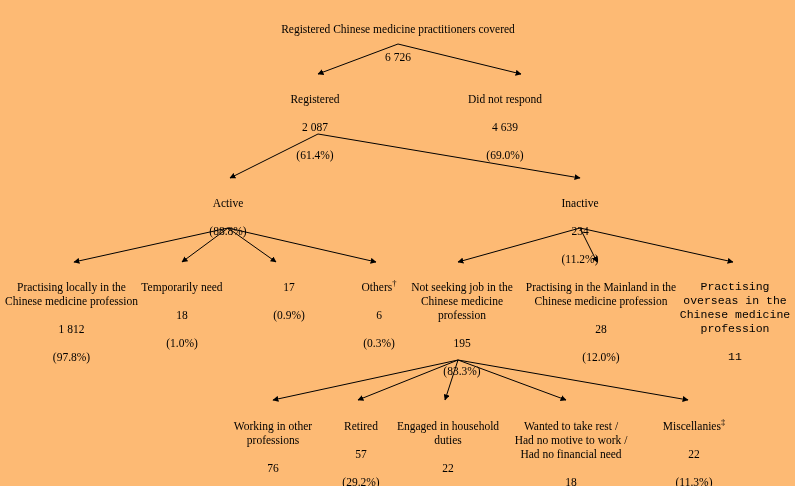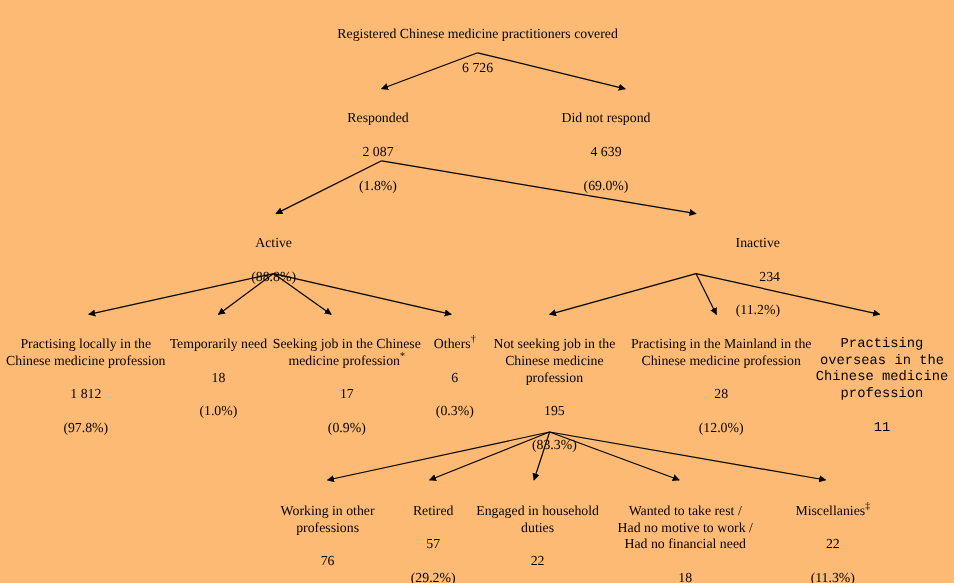--- a/index.html
+++ b/index.html
@@ -44,21 +44,21 @@
   }
   .sup {
     font-size: 8.5px;
     vertical-align: super;
     line-height: 0;
   }
   .n-root   { left: 248px; top: 8px;   width: 300px; }
   .n-resp   { left: 230px; top: 78px;  width: 170px; }
   .n-nonresp{ left: 420px; top: 78px;  width: 170px; }
   .n-active { left: 158px; top: 182px; width: 140px; }
-  .n-inactive{left: 510px; top: 182px; width: 140px; text-align: right; }
+  .n-inactive{left: 510px; top: 182px; width: 140px; }
 
   .n-prac-loc   { left: 4px;   top: 266px; width: 135px; }
   .n-temp-sick  { left: 141px; top: 266px; width: 82px;  }
   .n-seek-job   { left: 224px; top: 266px; width: 130px; }
   .n-others     { left: 350px; top: 266px; width: 58px;  }
   .n-not-seek   { left: 396px; top: 266px; width: 132px; }
   .n-mainland   { left: 524px; top: 266px; width: 154px; }
   .n-overseas   { left: 676px; top: 266px; width: 118px; font-family: Liberation Mono, monospace; }
 
   .n-working    { left: 213px; top: 405px; width: 120px; }
@@ -102,23 +102,23 @@
       <path d="M 458 360 L 688 400"></path>
     </g>
   </svg>
 
   <div class="node n-root">
     <span class="ttl">Registered Chinese medicine practitioners covered</span>
     <span class="val">6 726</span>
   </div>
 
   <div class="node n-resp">
-    <span class="ttl">Responded</span>
+    <span class="ttl">Registered</span>
     <span class="val">2 087</span>
-    <span class="pct">(1.8%)</span>
+    <span class="pct">(61.4%)</span>
   </div>
   <div class="node n-nonresp">
     <span class="ttl">Did not respond</span>
     <span class="val">4 639</span>
     <span class="pct">(69.0%)</span>
   </div>
 
   <div class="node n-active">
     <span class="ttl">Active</span>
     <span class="pct">(88.8%)</span>
@@ -135,21 +135,20 @@
     <span class="pct">(97.8%)</span>
   </div>
 
   <div class="node n-temp-sick">
     <span class="ttl">Temporarily need</span>
     <span class="val">18</span>
     <span class="pct">(1.0%)</span>
   </div>
 
   <div class="node n-seek-job">
-    <span class="ttl"><span>Seeking job in the Chinese medicine profession</span><span class="sup">*</span></span>
     <span class="val">17</span>
     <span class="pct">(0.9%)</span>
   </div>
 
   <div class="node n-others">
     <span class="ttl"><span>Others</span><span class="sup">†</span></span>
     <span class="val">6</span>
     <span class="pct">(0.3%)</span>
   </div>
 

